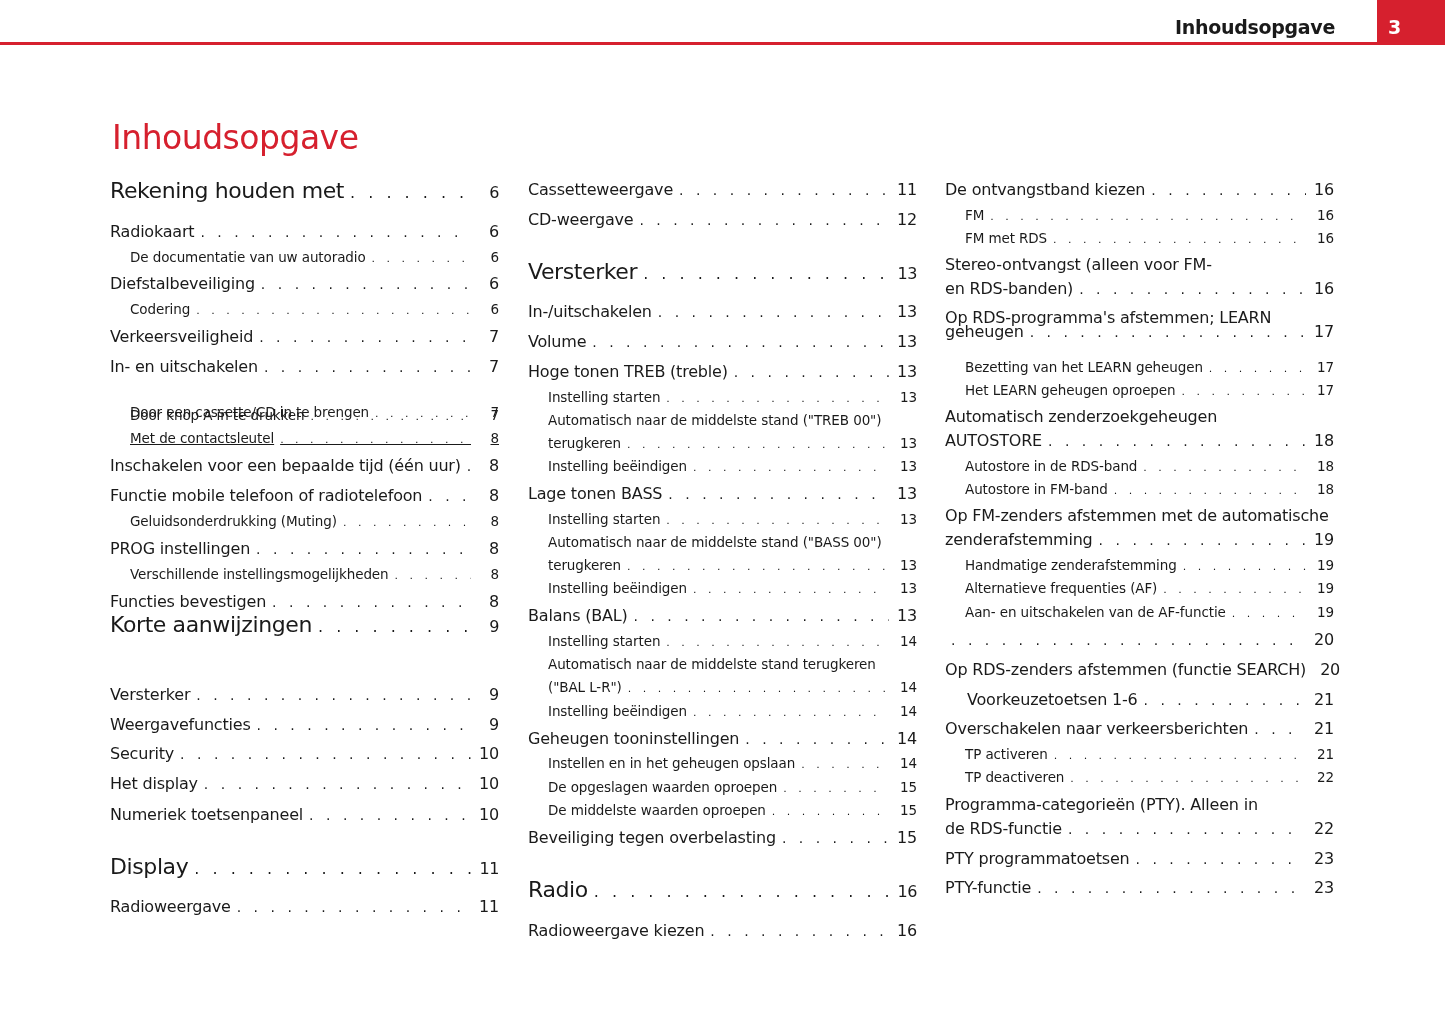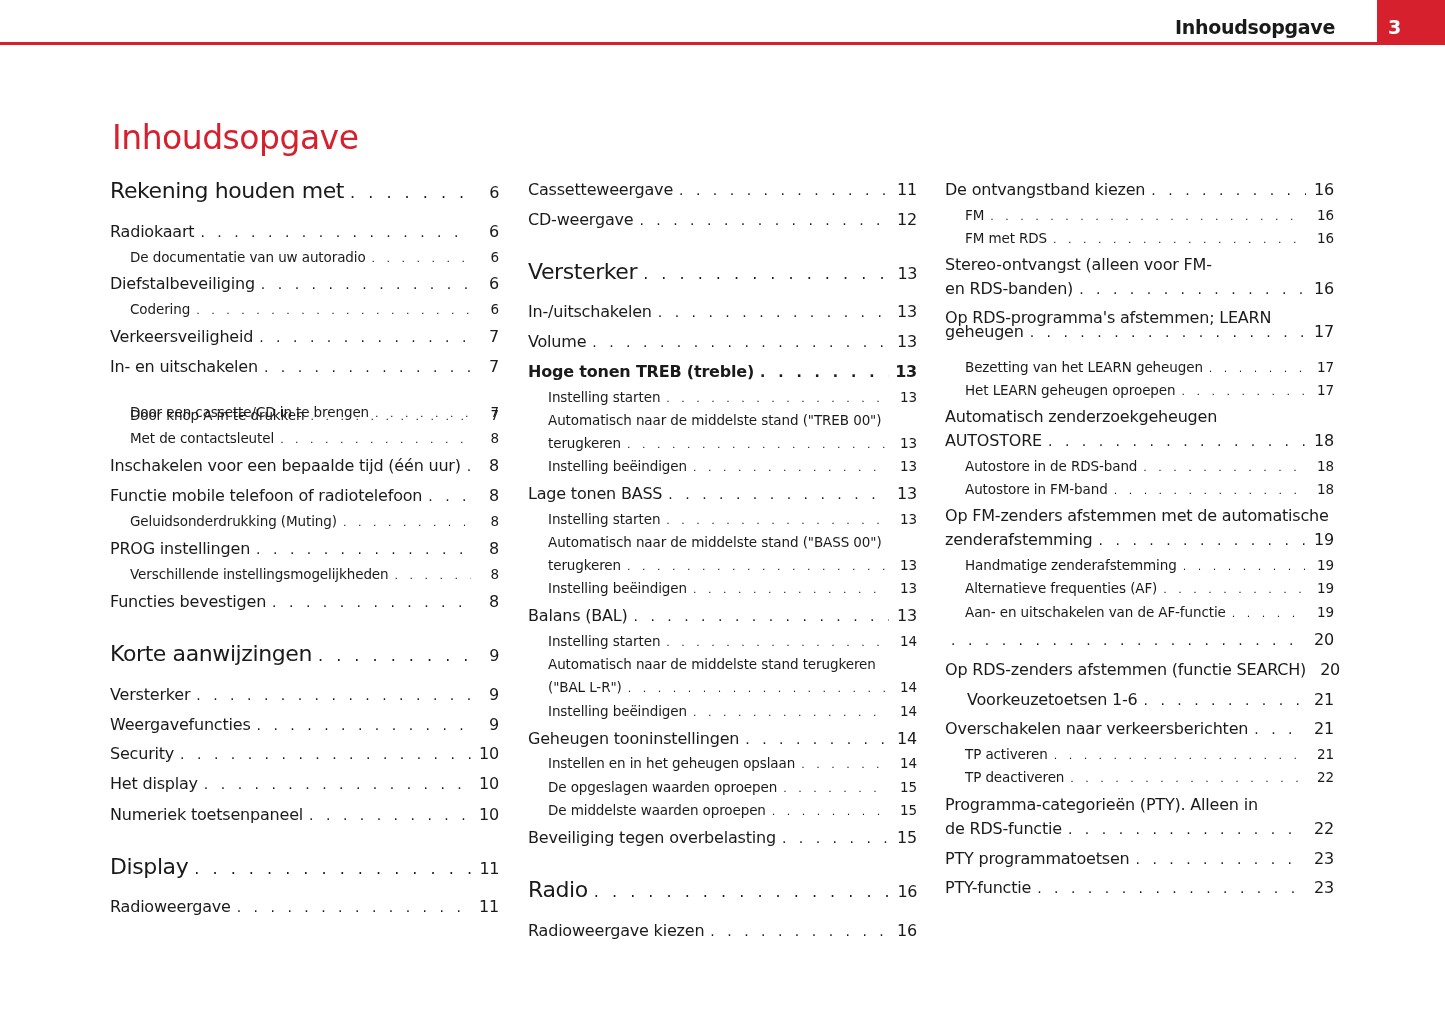--- a/index.html
+++ b/index.html
@@ -103,21 +103,21 @@
     <div class="row lvl-2" style="top: 383.5px; margin-top: 20px;">
       <span class="label">Door een cassette/CD in te brengen</span>
       <span class="dots"></span>
       <span class="page">7</span>
     </div>
     <div class="row lvl-2" style="top: 406.5px;">
       <span class="label">Door knop  A  in te drukken</span>
       <span class="dots"></span>
       <span class="page">7</span>
     </div>
-    <div class="row lvl-2" style="top: 429.5px;">
+    <div class="row lvl-2" style="top: 429.5px; text-decoration: underline;">
       <span class="label">Met de contactsleutel</span>
       <span class="dots"></span>
       <span class="page">8</span>
     </div>
     <div class="row lvl-1" style="top: 456px;">
       <span class="label">Inschakelen voor een bepaalde tijd (één uur)</span>
       <span class="dots"></span>
       <span class="page">8</span>
     </div>
     <div class="row lvl-1" style="top: 486px; align-items: center;">
@@ -138,21 +138,21 @@
     <div class="row lvl-2" style="top: 565.5px;">
       <span class="label">Verschillende instellingsmogelijkheden</span>
       <span class="dots"></span>
       <span class="page">8</span>
     </div>
     <div class="row lvl-1" style="top: 592px;">
       <span class="label">Functies bevestigen</span>
       <span class="dots"></span>
       <span class="page">8</span>
     </div>
-    <div class="row lvl-h" style="top: 641px;">
+    <div class="row lvl-h" style="top: 612px;">
       <span class="label">Korte aanwijzingen</span>
       <span class="dots"></span>
       <span class="page">9</span>
     </div>
     <div class="row lvl-1" style="top: 685px;">
       <span class="label">Versterker</span>
       <span class="dots"></span>
       <span class="page">9</span>
     </div>
     <div class="row lvl-1" style="top: 715px;">
@@ -205,21 +205,21 @@
     <div class="row lvl-1" style="top: 302px;">
       <span class="label">In-/uitschakelen</span>
       <span class="dots"></span>
       <span class="page">13</span>
     </div>
     <div class="row lvl-1" style="top: 332px;">
       <span class="label">Volume</span>
       <span class="dots"></span>
       <span class="page">13</span>
     </div>
-    <div class="row lvl-1" style="top: 362px; font-weight: bold;">
+    <div class="row lvl-1" style="top: 362px;">
       <span class="label">Hoge tonen TREB (treble)</span>
       <span class="dots"></span>
       <span class="page">13</span>
     </div>
     <div class="row lvl-2" style="top: 388.5px;">
       <span class="label">Instelling starten</span>
       <span class="dots"></span>
       <span class="page">13</span>
     </div>
     <div class="wrap-line lvl-2" style="top: 411.5px;">Automatisch naar de middelste stand ("TREB 00")</div>

